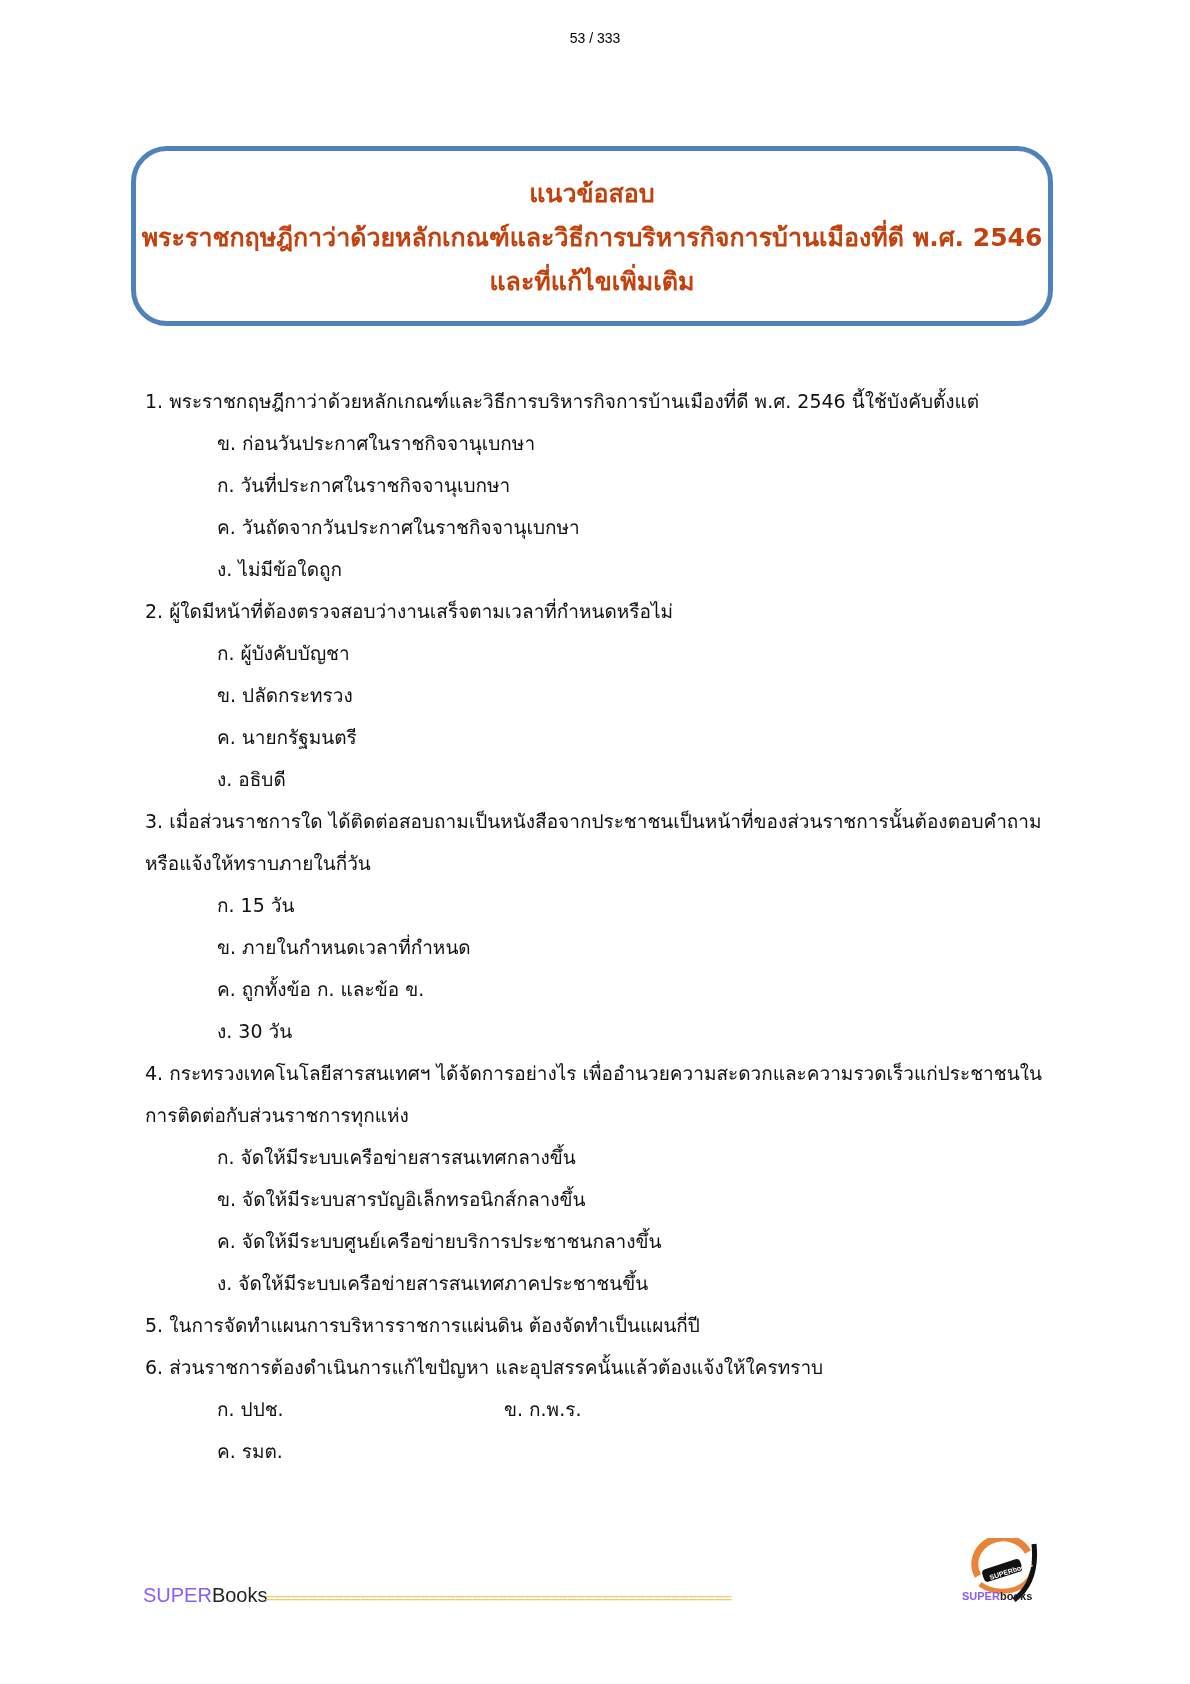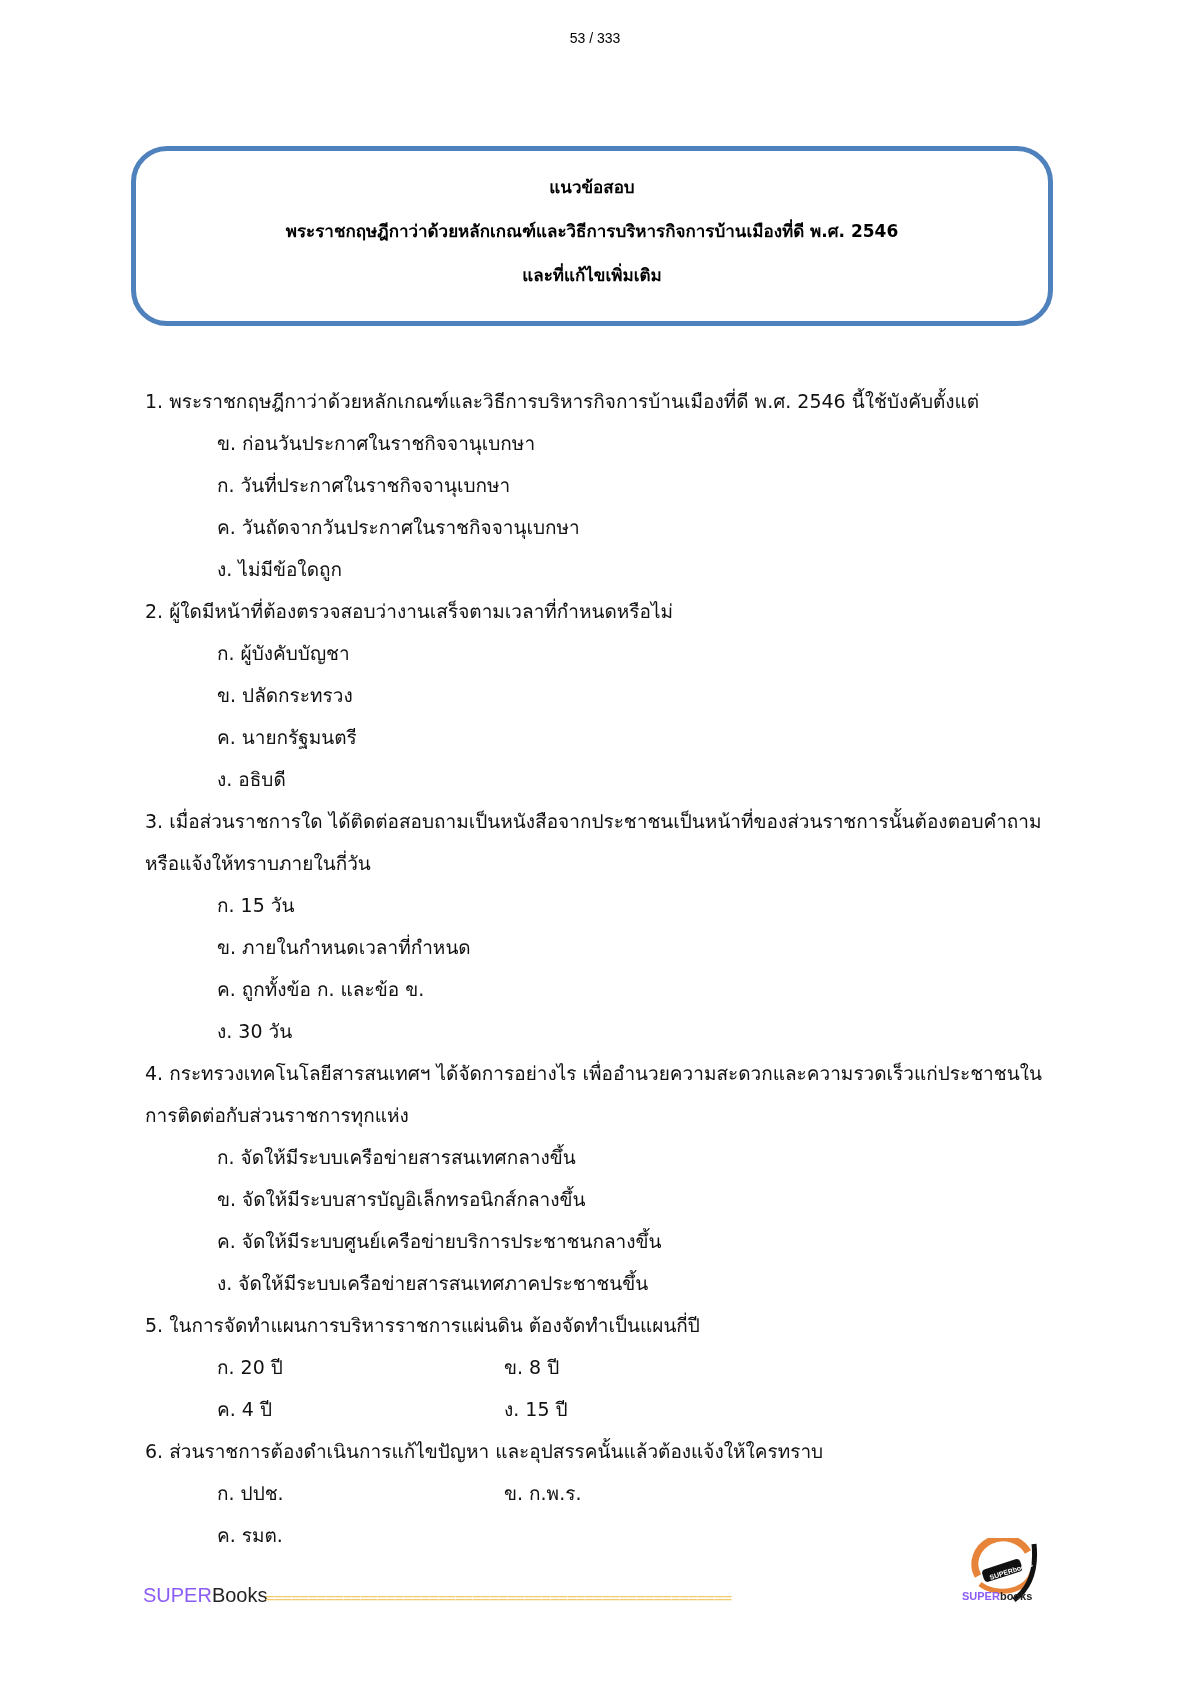--- a/index.html
+++ b/index.html
@@ -3,21 +3,21 @@
 <meta charset="utf-8">
 <style>
   html, body { margin:0; padding:0; background:#ffffff; }
   body { width:1190px; height:1684px; position:relative; overflow:hidden;
          font-family:"DejaVu Sans", "Liberation Sans", sans-serif; color:#111; }
   .page-num { position:absolute; top:30px; left:0; width:1190px; text-align:center;
               font-family:"Liberation Sans", sans-serif; font-size:14px; color:#000000; }
   .title-box { position:absolute; left:131px; top:146px; width:922px; height:180px;
                border:5px solid #4f81bd; border-radius:36px; box-sizing:border-box; }
   .title-line { position:absolute; left:0; width:100%; text-align:center;
-                font-weight:bold; font-size:17px; color:#000000; }
+                font-weight:bold; font-size:25px; color:#c2410c; }
   .body { position:absolute; left:145px; top:380px; width:940px; font-size:19px; line-height:42px; }
   .q { margin:0; }
   .opt { padding-left:72px; }
   .opt-grid { display:grid; grid-template-columns:287px 300px; padding-left:72px; }
   .footer { position:absolute; left:143px; top:1584px; width:900px; height:30px; }
   .footer-brand { font-family:"Liberation Sans", sans-serif; font-size:20px; position:absolute; left:0; top:0; }
   .super { color:#8b5cf6; }
   .books { color:#222; }
   .footer-rule { position:absolute; left:122px; top:4px; width:686px; color:#f5c96a;
                  font-family:"DejaVu Sans Mono", monospace; font-size:16px; letter-spacing:-1px; overflow:hidden; white-space:nowrap; }
@@ -62,26 +62,20 @@
   <div>
     <p class="q">4. กระทรวงเทคโนโลยีสารสนเทศฯ ได้จัดการอย่างไร เพื่ออำนวยความสะดวกและความรวดเร็วแก่ประชาชนใน</p>
     <p class="q">การติดต่อกับส่วนราชการทุกแห่ง</p>
     <div class="opt">ก. จัดให้มีระบบเครือข่ายสารสนเทศกลางขึ้น</div>
     <div class="opt">ข. จัดให้มีระบบสารบัญอิเล็กทรอนิกส์กลางขึ้น</div>
     <div class="opt">ค. จัดให้มีระบบศูนย์เครือข่ายบริการประชาชนกลางขึ้น</div>
     <div class="opt">ง. จัดให้มีระบบเครือข่ายสารสนเทศภาคประชาชนขึ้น</div>
   </div>
   <div>
     <p class="q">5. ในการจัดทำแผนการบริหารราชการแผ่นดิน ต้องจัดทำเป็นแผนกี่ปี</p>
-    <div class="opt-grid">
-      <div>ก. 20 ปี</div>
-      <div>ข. 8 ปี</div>
-      <div>ค. 4 ปี</div>
-      <div>ง. 15 ปี</div>
-    </div>
   </div>
   <div>
     <p class="q">6. ส่วนราชการต้องดำเนินการแก้ไขปัญหา และอุปสรรคนั้นแล้วต้องแจ้งให้ใครทราบ</p>
     <div class="opt-grid">
       <div>ก. ปปช.</div>
       <div>ข. ก.พ.ร.</div>
       <div>ค. รมต.</div>
     </div>
   </div>
 </div>

